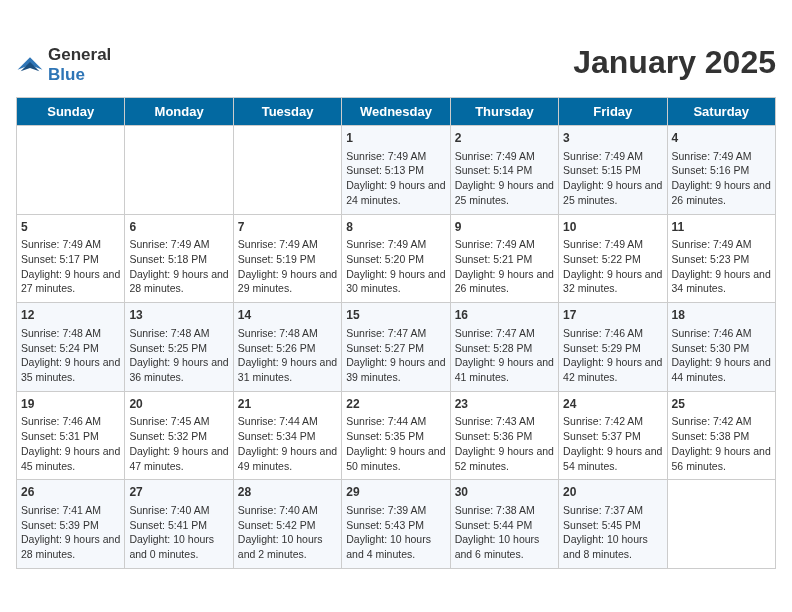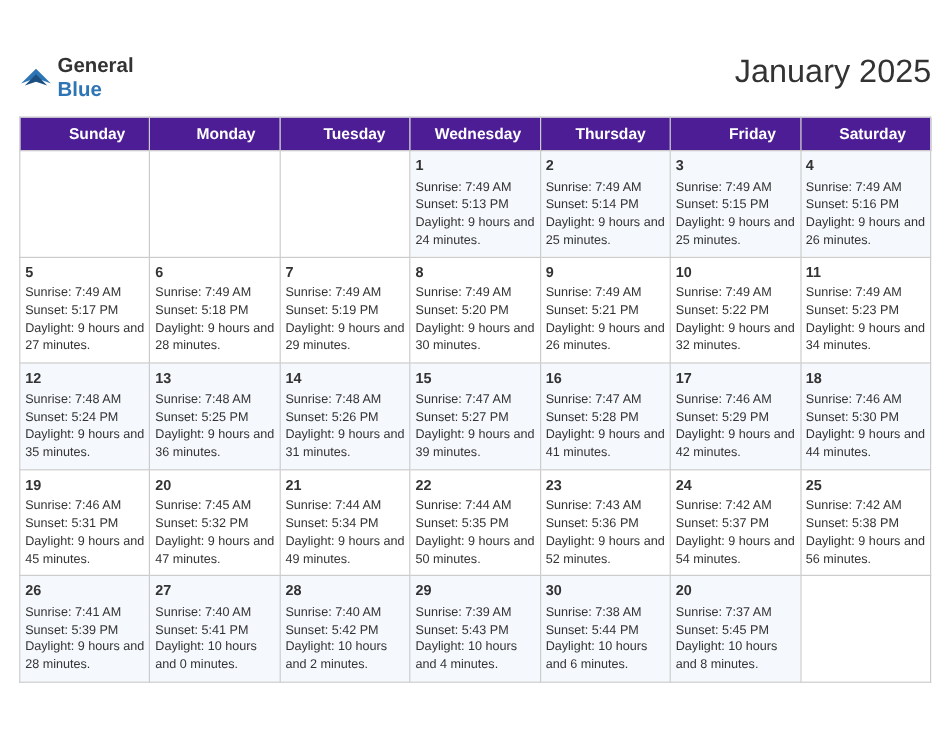--- a/index.html
+++ b/index.html
@@ -23,42 +23,42 @@
       gap: 4px;
     }
     .logo-icon {
       width: 28px;
       height: 22px;
     }
     .title-block {
       text-align: right;
     }
     .title-block h1 {
-      font-size: 27px;
-      font-weight: normal;
+      font-size: 32px;
+      font-weight: bold;
       color: #333;
       line-height: 1.1;
     }
     .title-block h2 {
       font-size: 16px;
       font-weight: normal;
       color: #333;
     }
     table {
       width: 100%;
       border-collapse: collapse;
       table-layout: fixed;
     }
     thead tr th {
-      background-color: #4c1d95;
+      background-color: #0369a1;
       color: #fff;
       font-size: 13px;
       font-weight: bold;
-      padding: 6px 20px;
-      text-align: right;
+      padding: 6px 0;
+      text-align: center;
       border: 1px solid #ccc;
     }
     tbody tr td {
       vertical-align: top;
       font-size: 10.5px;
       color: #333;
       padding: 4px 4px 6px 4px;
       border: 1px solid #ccc;
       background: #fff;
       line-height: 1.4;

